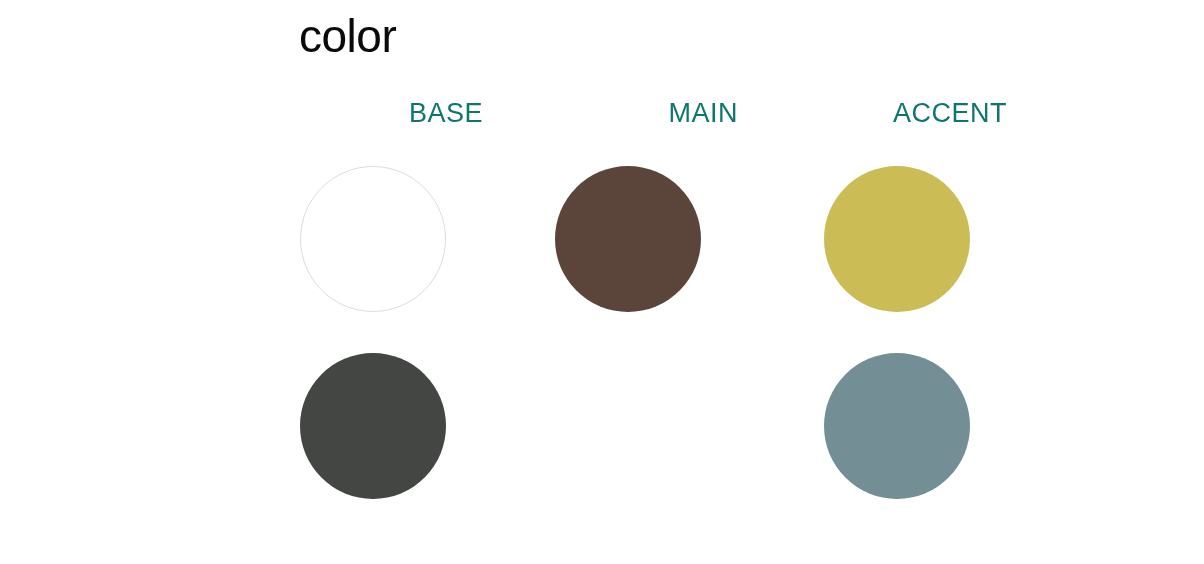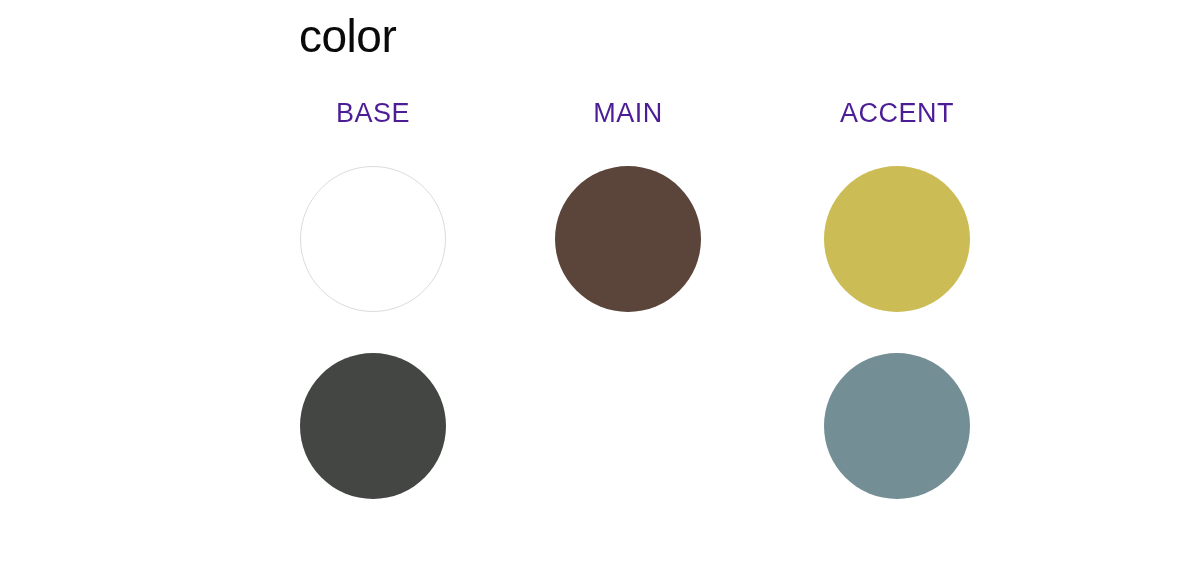--- a/index.html
+++ b/index.html
@@ -54,26 +54,26 @@
   }
   .palette-column[data-col="0"] { left: 263px; }
   .palette-column[data-col="1"] { left: 518px; }
   .palette-column[data-col="2"] { left: 787px; }
 
   .column-label {
     position: absolute;
     top: 0;
     left: 0;
     width: 220px;
-    text-align: center;
+    text-align: right;
     font-size: 27px;
     font-weight: normal;
     line-height: 34px;
     letter-spacing: 0.5px;
-    color: #4c1d95;
+    color: #0f766e;
     white-space: nowrap;
   }
 
   .swatch-slot {
     position: absolute;
     left: 37px;
     width: 146px;
     height: 146px;
   }
   .swatch-slot[data-row="0"] { top: 70px; }

